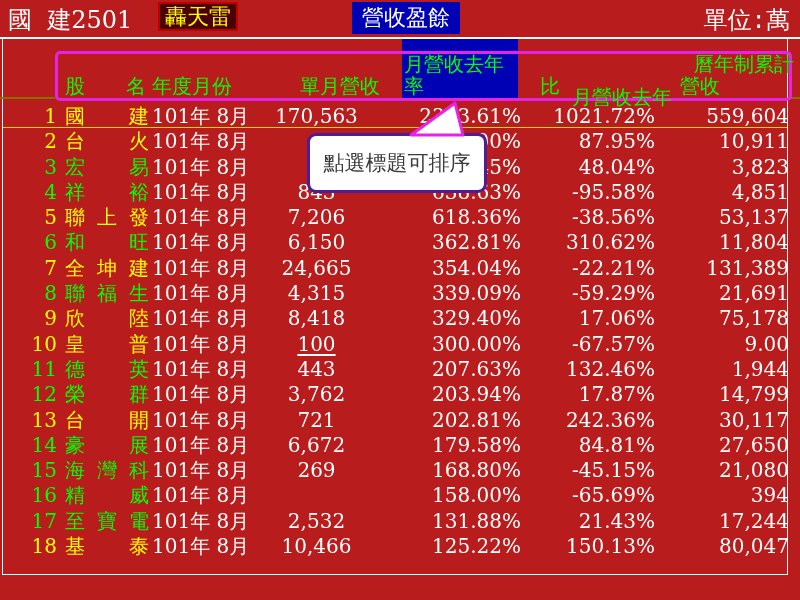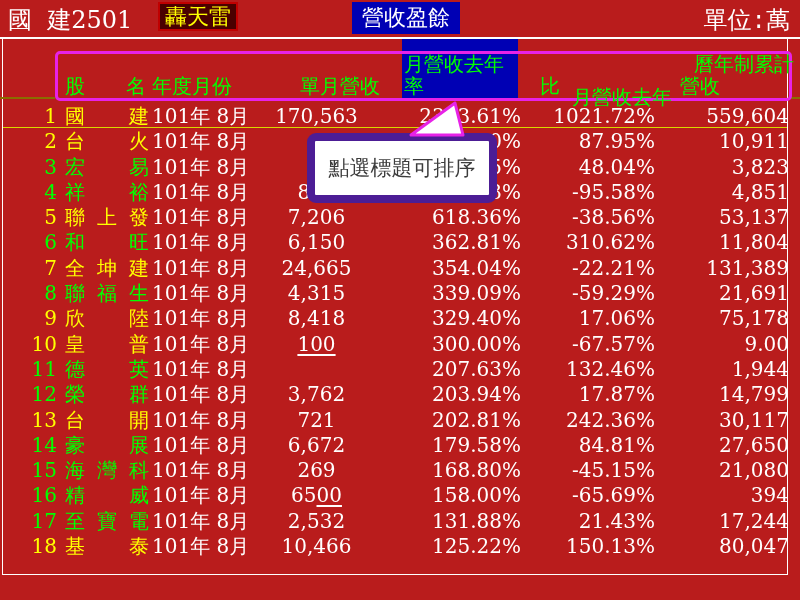--- a/index.html
+++ b/index.html
@@ -40,21 +40,21 @@
   .cell.revenue{left:237px;width:153px;text-align:center;}
   .cell.growth{left:395px;width:123px;text-align:right;}
   .cell.yoy{left:519px;width:133px;text-align:right;}
   .cell.cum{left:653px;width:133px;text-align:right;}
   .c-yellow{color:#ffff00;}
   .c-green{color:#00ff00;}
   .u{text-decoration:underline;text-underline-offset:3px;}
 
   
   .tooltip-box{left:307px;top:133px;width:174px;height:54px;background:#fff;
-    border:8px solid #4c1d95;border-radius:9px;z-index:10;
+    border:3px solid #4c1d95;border-radius:9px;z-index:10;
     color:#3c3c3c;font-size:21px;line-height:54px;text-align:center;
     font-family:"DejaVu Sans","Liberation Sans",sans-serif;}
   .tooltip-ptr{left:405px;top:100px;z-index:11;}
 </style>
 </head>
 <body>
 
 <div id="stage">
 
   <div class="abs titlebar">
@@ -172,20 +172,21 @@
       <span class="cell period">101年 8月</span>
       <span class="cell revenue"><span class="rv"></span><span class="u rv-u">100</span></span>
       <span class="cell growth">300.00%</span>
       <span class="cell yoy">-67.57%</span>
       <span class="cell cum">9.00</span>
     </div>
       <div class="row">
       <span class="cell num c-green">11</span>
       <span class="cell name c-green"><span>德</span><span>英</span></span>
       <span class="cell period">101年 8月</span>
+      <span class="cell revenue"><span class="rv">443</span><span class="u rv-u"></span></span>
       <span class="cell growth">207.63%</span>
       <span class="cell yoy">132.46%</span>
       <span class="cell cum">1,944</span>
     </div>
       <div class="row">
       <span class="cell num c-green">12</span>
       <span class="cell name c-green"><span>榮</span><span>群</span></span>
       <span class="cell period">101年 8月</span>
       <span class="cell revenue"><span class="rv">3,762</span><span class="u rv-u"></span></span>
       <span class="cell growth">203.94%</span>
@@ -216,21 +217,20 @@
       <span class="cell period">101年 8月</span>
       <span class="cell revenue"><span class="rv">269</span><span class="u rv-u"></span></span>
       <span class="cell growth">168.80%</span>
       <span class="cell yoy">-45.15%</span>
       <span class="cell cum">21,080</span>
     </div>
       <div class="row">
       <span class="cell num c-green">16</span>
       <span class="cell name c-green"><span>精</span><span>威</span></span>
       <span class="cell period">101年 8月</span>
-      <span class="cell revenue"><span class="rv">65</span><span class="u rv-u">00</span></span>
       <span class="cell growth">158.00%</span>
       <span class="cell yoy">-65.69%</span>
       <span class="cell cum">394</span>
     </div>
       <div class="row">
       <span class="cell num c-green">17</span>
       <span class="cell name c-green"><span>至</span><span>寶</span><span>電</span></span>
       <span class="cell period">101年 8月</span>
       <span class="cell revenue"><span class="rv">2,532</span><span class="u rv-u"></span></span>
       <span class="cell growth">131.88%</span>

